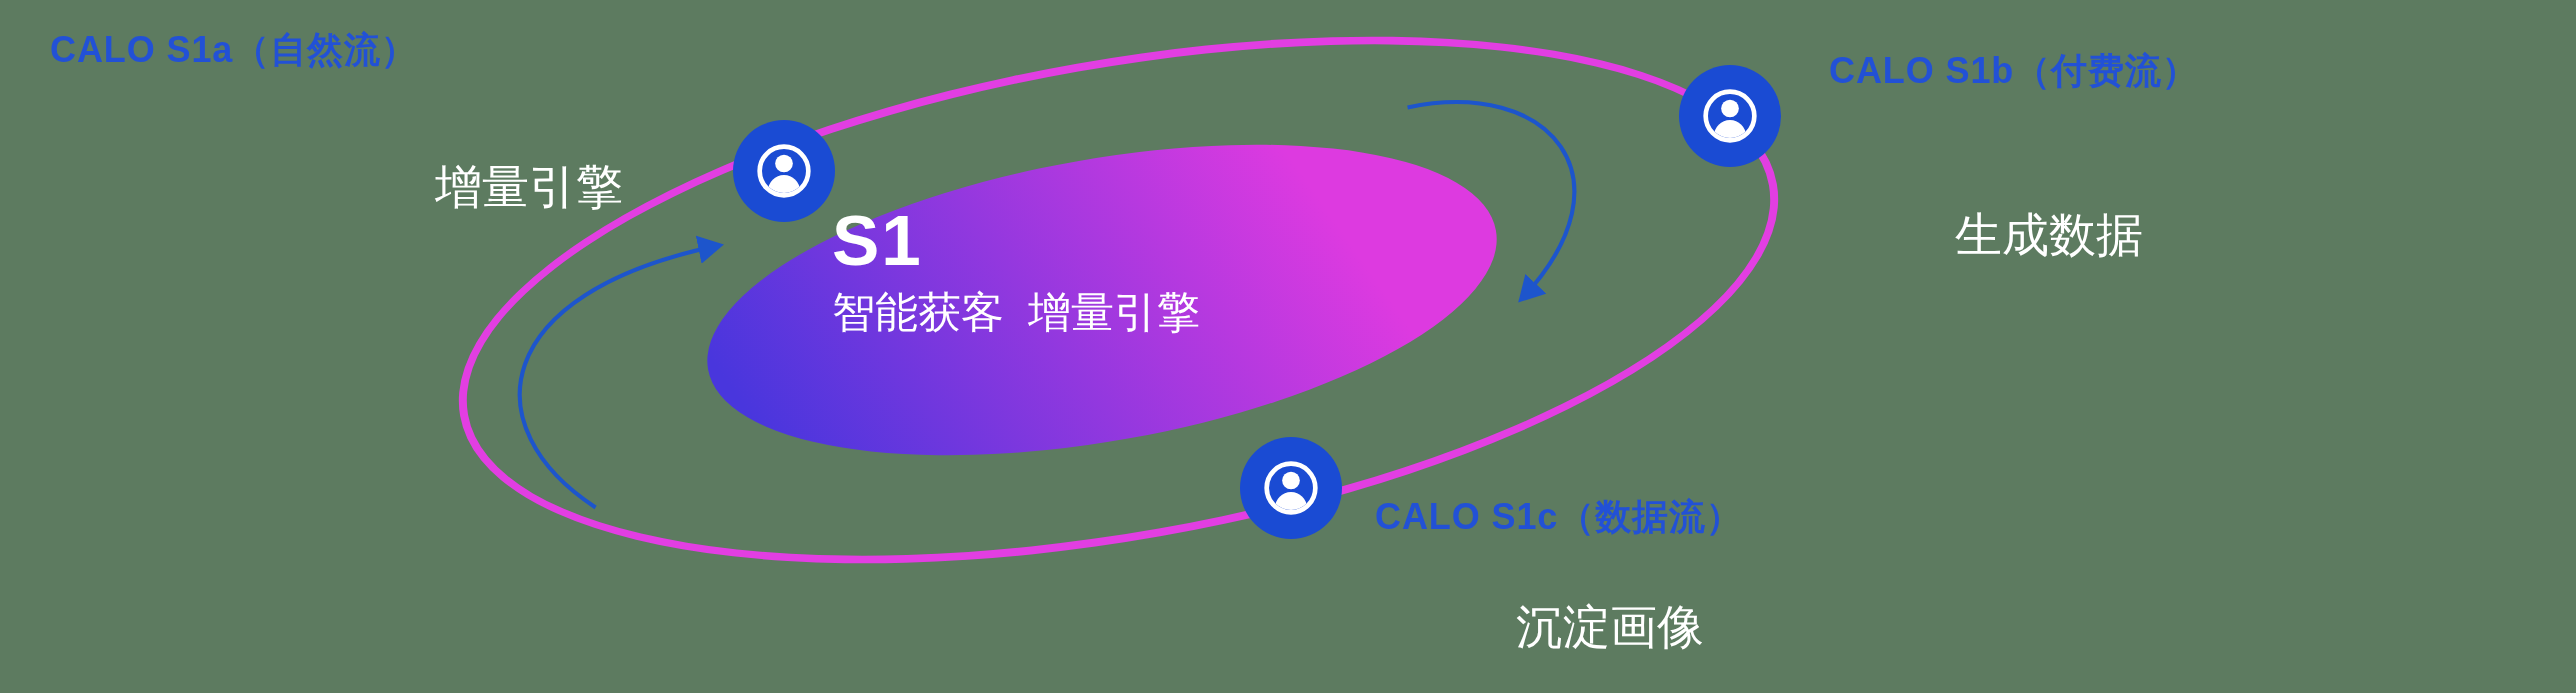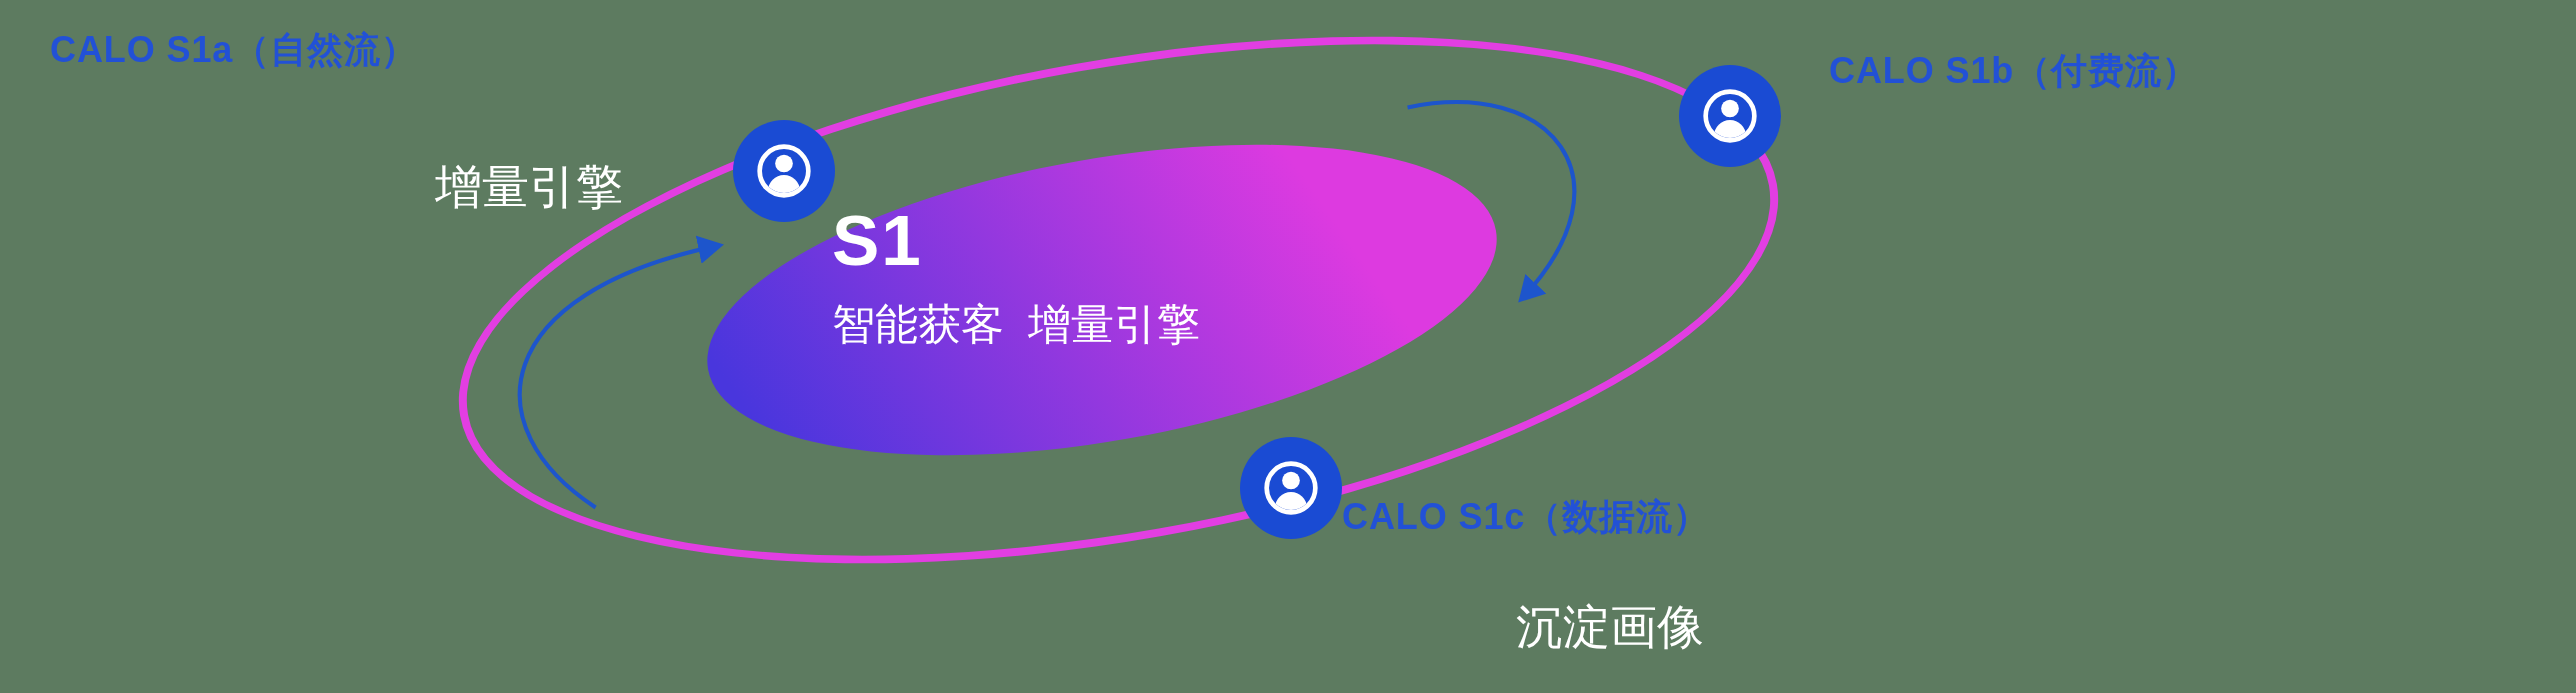--- a/index.html
+++ b/index.html
@@ -29,21 +29,21 @@
     border-radius: 50%;
     transform: rotate(-10deg);
     background: linear-gradient(65deg, var(--gradient-start, #4936dd) 8%, var(--gradient-end, #dd3ae0) 78%);
     z-index: 2;
   }
   .core-text {
     position: absolute; left: 832px; top: 203px; width: 546px;
     color: var(--center-text, #ffffff); z-index: 3;
   }
   .core-title  { font-size: 71px; line-height: 75px; font-weight: 600; letter-spacing: 1.8px; }
-  .core-subtitle { font-size: 43px; line-height: 45px; margin-top: 24px; font-weight: 500; white-space: pre; }
+  .core-subtitle { font-size: 43px; line-height: 45px; margin-top: 12px; font-weight: 500; white-space: pre; }
 
   
   .arrows { position: absolute; left: 0; top: 0; width: 2576px; height: 694px; z-index: 4; }
   .arrow-path { fill: none; stroke: var(--arrow-blue, #1d55cc); stroke-width: 4.5px; }
   #arrowhead path { fill: var(--arrow-blue, #1d55cc); }
 
   
   .node {
     position: absolute; width: 102px; height: 102px; border-radius: 50%;
     background: var(--node-blue, #1a4bd3);
@@ -62,21 +62,21 @@
     white-space: nowrap; z-index: 6;
   }
   .sublabel {
     position: absolute; color: var(--sublabel-white, #ffffff);
     font-size: 47px; font-weight: 500; white-space: nowrap; z-index: 6;
   }
   .label-a { left: 50px;   top: 25.5px;  }
   .sub-a   { left: 435px;  top: 156px; }
   .label-b { left: 1829px; top: 47px;  }
   .sub-b   { left: 1955px; top: 204px; }
-  .label-c { left: 1342px; top: 493px; }
+  .label-c { left: 1375px; top: 493px; }
   .sub-c   { left: 1516px; top: 596px; }
 </style>
 </head>
 <body>
 
 <div class="canvas">
 
   <div class="orbit"></div>
 
   <div class="core"></div>
@@ -137,18 +137,19 @@
         <circle cx="24" cy="19.5" r="5.3" fill="#ffffff"></circle>
         <circle cx="24" cy="36" r="9.6" fill="#ffffff"></circle>
       </g>
     </svg>
   </div>
 
   <div class="label label-a">CALO S1a（自然流）</div>
   <div class="sublabel sub-a">增量引擎</div>
 
   <div class="label label-b">CALO S1b（付费流）</div>
+  <div class="sublabel sub-b">生成数据</div>
 
   <div class="label label-c">CALO S1c（数据流）</div>
   <div class="sublabel sub-c">沉淀画像</div>
 
 </div>
 
 
 </body></html>

